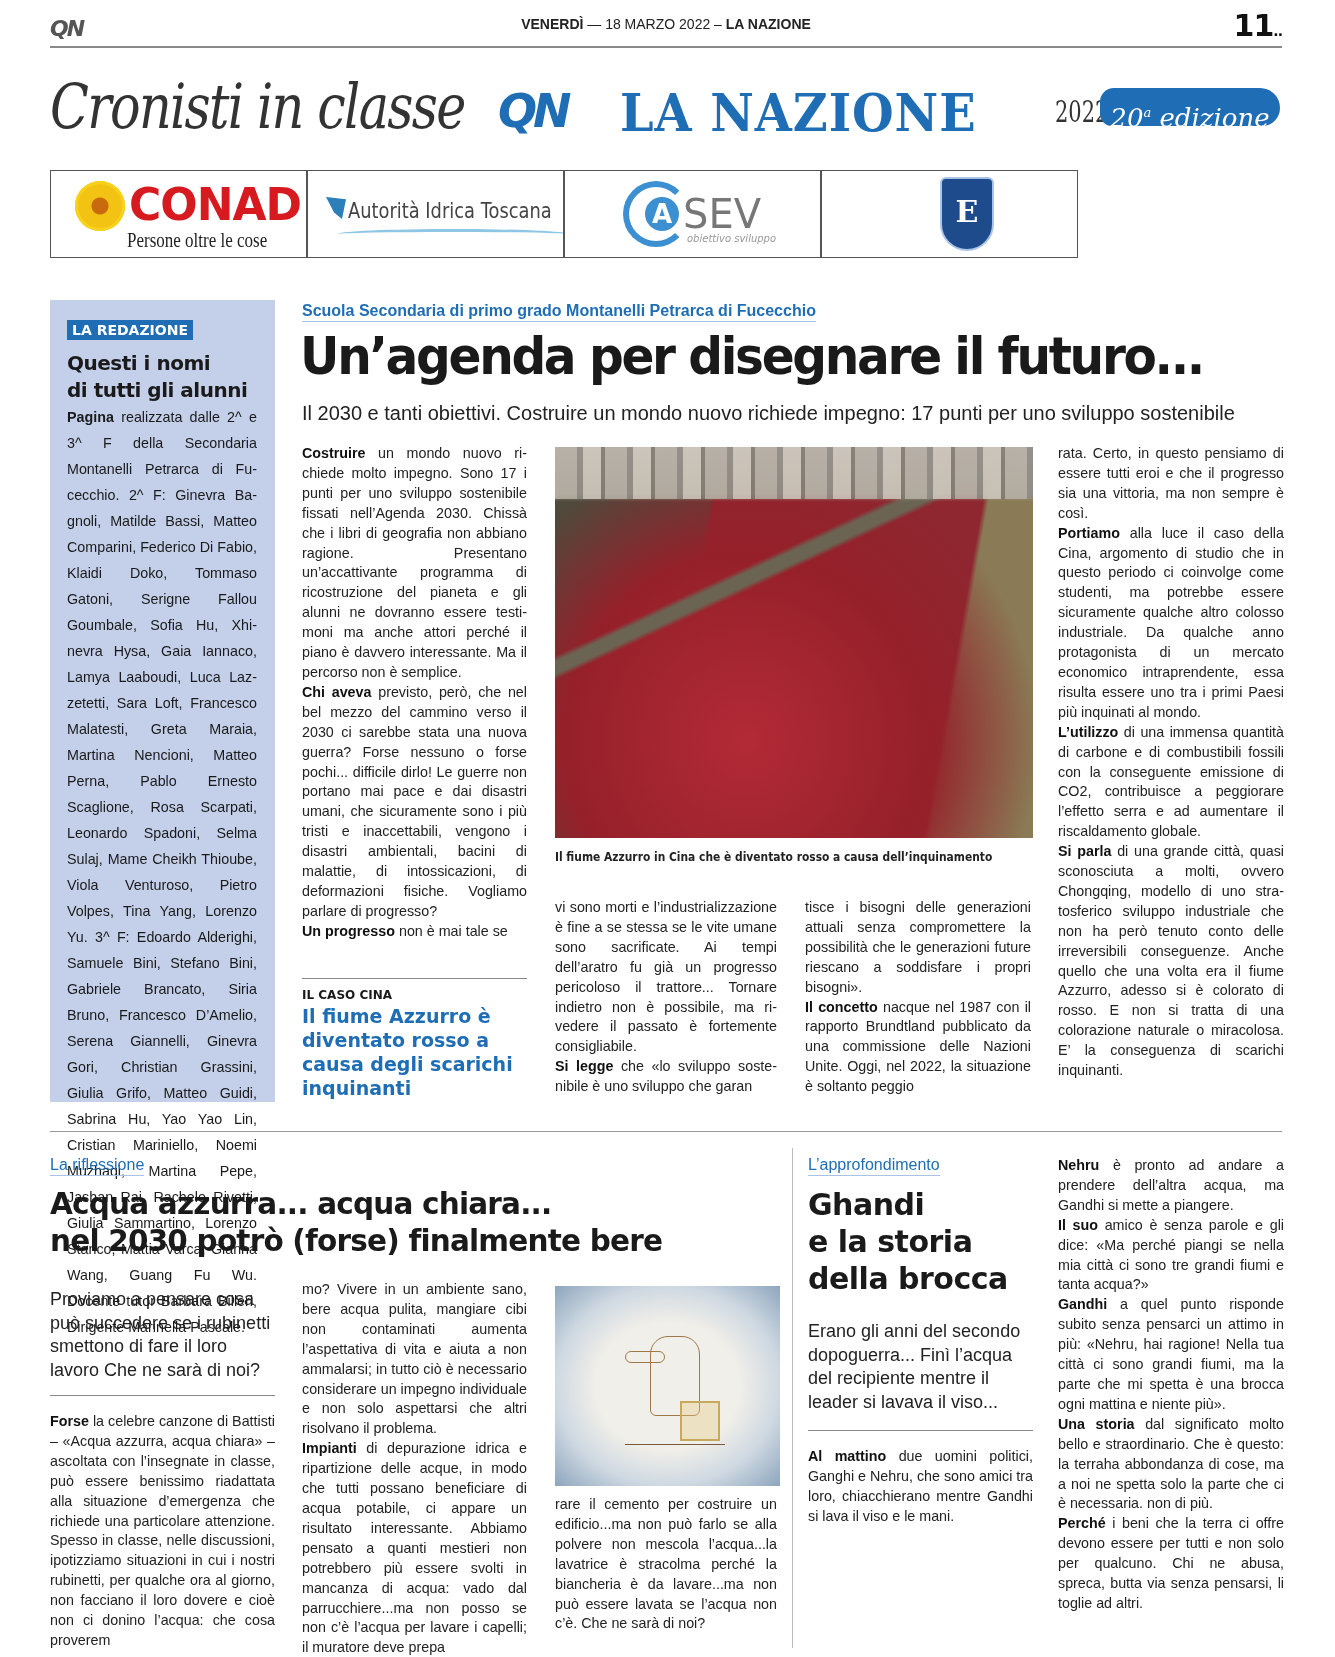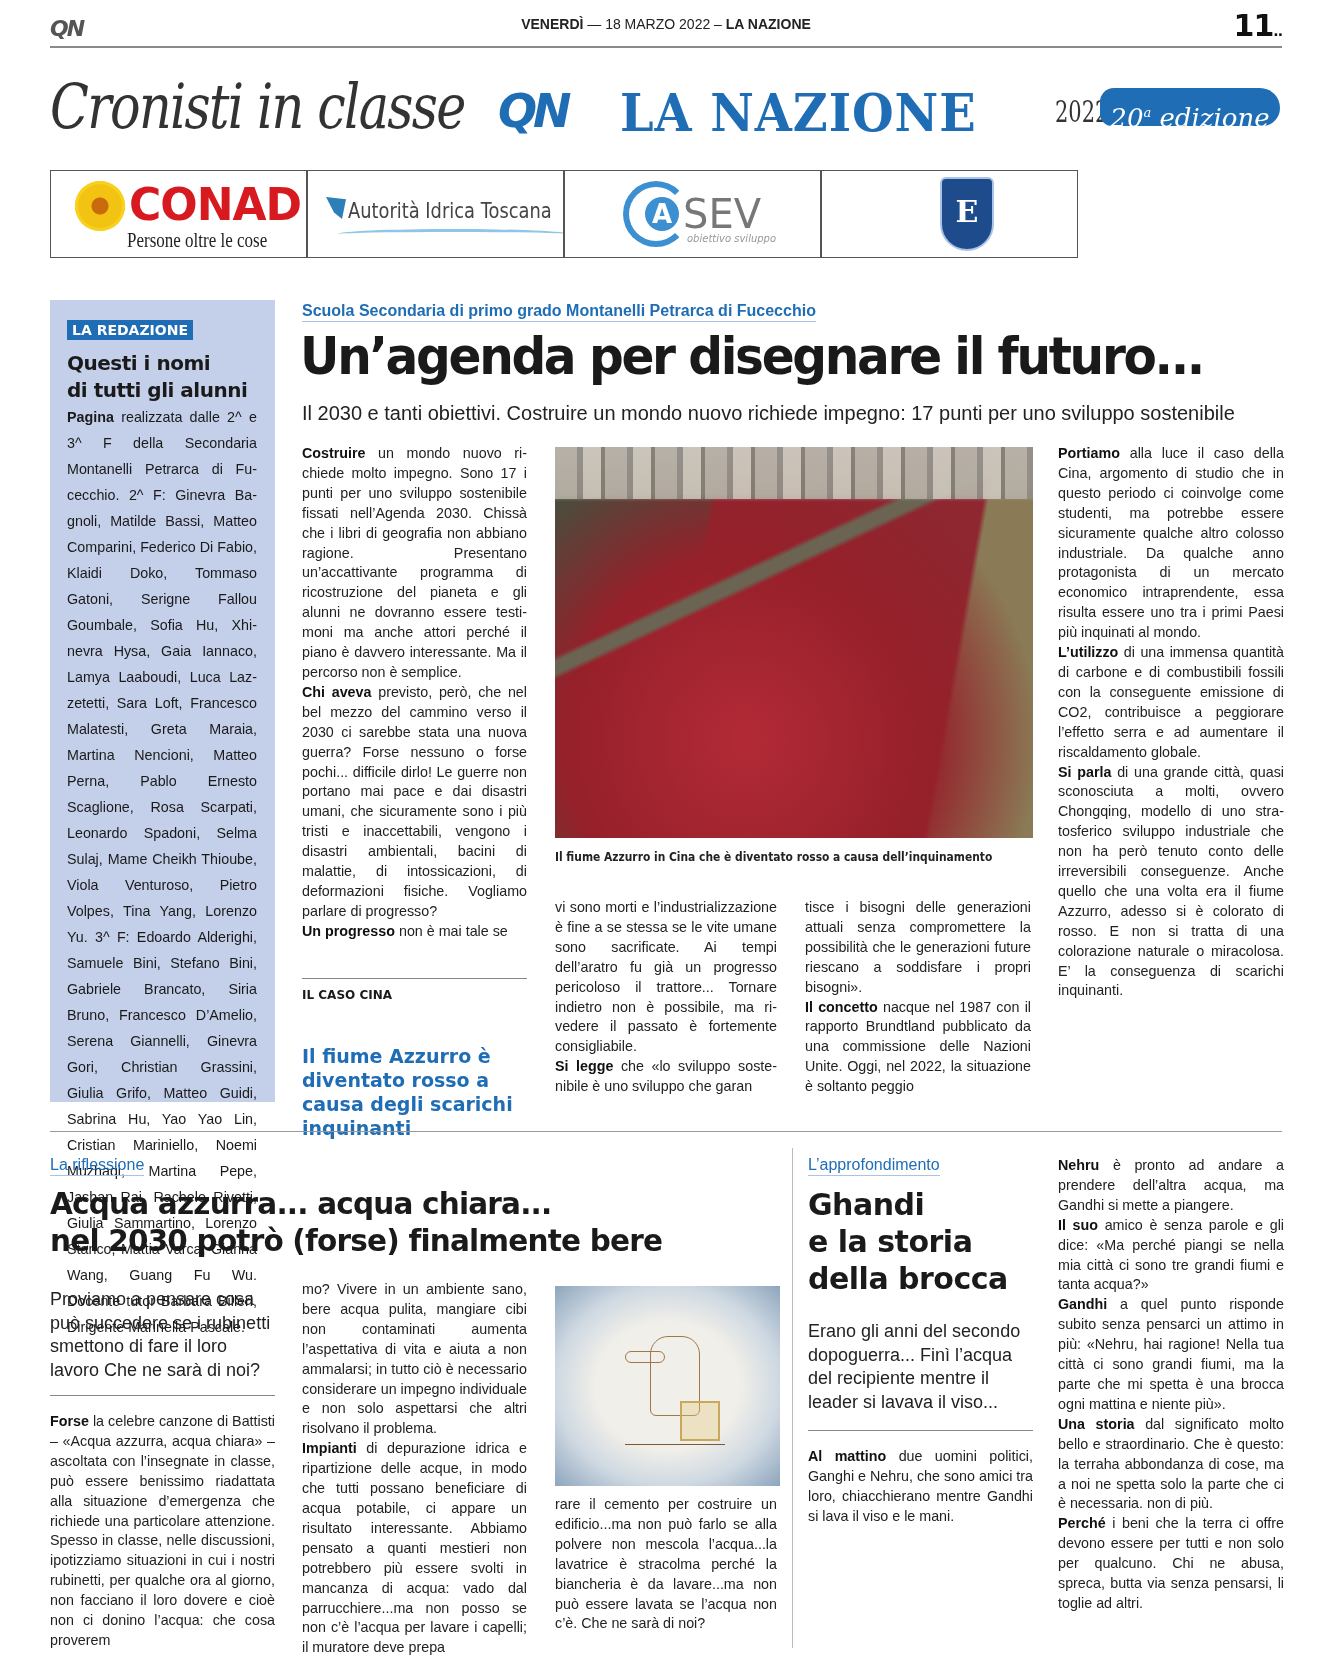--- a/index.html
+++ b/index.html
@@ -52,21 +52,21 @@
 
   .col { position: absolute; font-size: 14.3px; line-height: 19.9px; text-align: justify; color: #222; }
   .col p b { font-weight: 700; color: #111; }
   .col1 { left: 302px; top: 444px; width: 225px; }
   .col3a { left: 555px; top: 898px; width: 222px; }
   .col3b { left: 805px; top: 898px; width: 226px; }
   .col4 { left: 1058px; top: 444px; width: 226px; }
 
   .box-rule { position: absolute; left: 302px; top: 978px; width: 225px; border-top: 1.5px solid #888; }
   .caso-label { position: absolute; left: 302px; top: 988px; font: 700 12px "DejaVu Sans", sans-serif; }
-  .caso-title { position: absolute; left: 302px; top: 1004px; width: 228px; font: 700 19px "DejaVu Sans", sans-serif; line-height: 24px; color: #1e6db5; margin-top: 40px; }
+  .caso-title { position: absolute; left: 302px; top: 1004px; width: 228px; font: 700 19px "DejaVu Sans", sans-serif; line-height: 24px; color: #1e6db5; }
 
   .photo-river { position: absolute; left: 555px; top: 447px; width: 478px; height: 391px;
     background:
       linear-gradient(180deg, rgba(190,190,185,0.9) 0%, rgba(160,155,140,0.8) 12%, transparent 14%),
       linear-gradient(155deg, transparent 0 34%, #6b6452 35% 37%, transparent 38%),
       radial-gradient(ellipse at 40% 75%, #b22a36 0, #95202a 45%, transparent 72%),
       linear-gradient(100deg, #4e4a3c 0 30%, #8e2730 31% 80%, #8a7a55 81%);
   }
   .photo-river::after { content: ""; position: absolute; left: 0; top: 0; width: 100%; height: 52px; background: repeating-linear-gradient(90deg, #b7b0a6 0 22px, #8f8b84 22px 28px, #cfc8bd 28px 46px, #7f7a70 46px 50px); opacity: .85; }
   .caption { position: absolute; left: 555px; top: 850px; font: 700 11.5px "DejaVu Sans", sans-serif; color: #222; white-space: nowrap; transform: scaleX(0.93); transform-origin: left; }
@@ -167,20 +167,21 @@
 
 <div class="col col3a">
   <p><b></b><span>vi sono morti e l’industrializza­zione è fine a se stessa se le vite umane sono sacrificate. Ai tem­pi dell’aratro fu già un progres­so pericoloso il trattore... Torna­re indietro non è possibile, ma ri­vedere il passato è fortemente consigliabile.</span></p>
   <p><b>Si legge</b><span> che «lo sviluppo soste­nibile è uno sviluppo che garan­</span></p>
 </div>
 <div class="col col3b">
   <p><b></b><span>tisce i bisogni delle generazioni attuali senza compromettere la possibilità che le generazioni fu­ture riescano a soddisfare i pro­pri bisogni».</span></p>
   <p><b>Il concetto</b><span> nacque nel 1987 con il rapporto Brundtland pub­blicato da una commissione del­le Nazioni Unite. Oggi, nel 2022, la situazione è soltanto peggio­</span></p>
 </div>
 <div class="col col4">
+  <p><b></b><span>rata. Certo, in questo pensiamo di essere tutti eroi e che il pro­gresso sia una vittoria, ma non sempre è così.</span></p>
   <p><b>Portiamo</b><span> alla luce il caso della Cina, argomento di studio che in questo periodo ci coinvolge come studenti, ma potrebbe es­sere sicuramente qualche altro colosso industriale. Da qualche anno protagonista di un merca­to economico intraprendente, essa risulta essere uno tra i pri­mi Paesi più inquinati al mondo.</span></p>
   <p><b>L’utilizzo</b><span> di una immensa quan­tità di carbone e di combustibili fossili con la conseguente emis­sione di CO2, contribuisce a peggiorare l’effetto serra e ad aumentare il riscaldamento glo­bale.</span></p>
   <p><b>Si parla</b><span> di una grande città, qua­si sconosciuta a molti, ovvero Chongqing, modello di uno stra­tosferico sviluppo industriale che non ha però tenuto conto delle irreversibili conseguenze. Anche quello che una volta era il fiume Azzurro, adesso si è co­lorato di rosso. E non si tratta di una colorazione naturale o mira­colosa. E’ la conseguenza di sca­richi inquinanti.</span></p>
 </div>
 
 <div class="divider-h"></div>
 
 <div class="section-kicker rifl-kicker">La riflessione</div>
 <h2 class="rifl-title"><span>Acqua azzurra... acqua chiara...</span><br><span>nel 2030 potrò (forse) finalmente bere</span></h2>
 <div class="rifl-lead">Proviamo a pensare cosa può succedere se i rubinetti smettono di fare il loro lavoro Che ne sarà di noi?</div>

